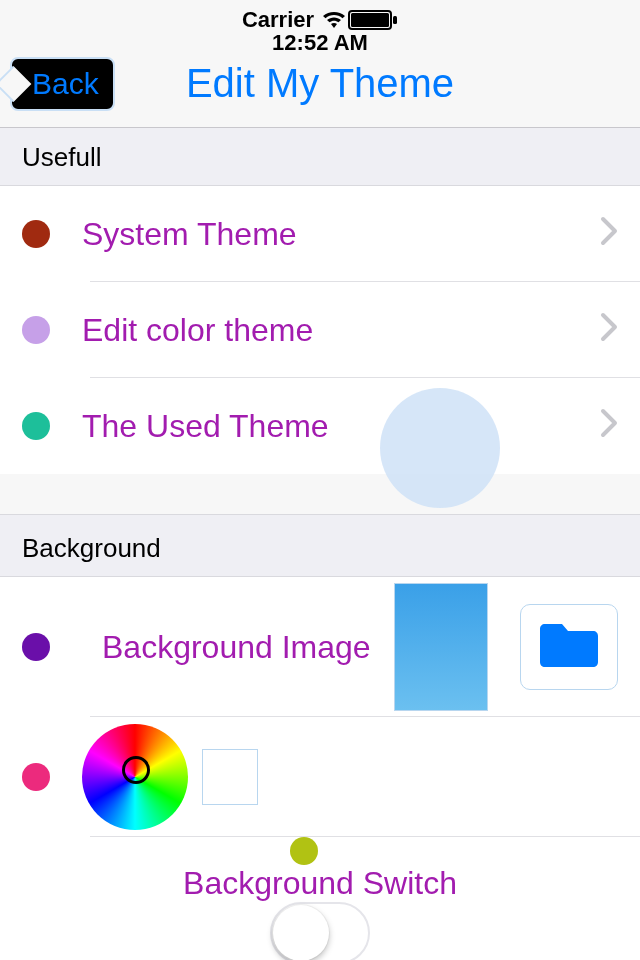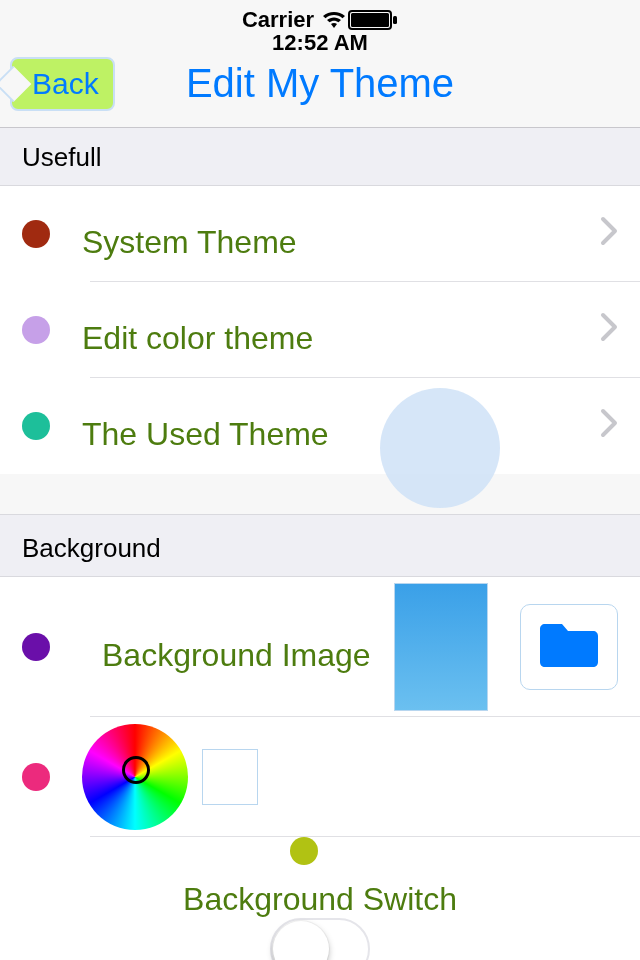--- a/index.html
+++ b/index.html
@@ -35,21 +35,21 @@
     .back-button {
       margin-left: 10px;
       display: inline-flex;
       align-items: center;
       color: #007aff;
       font-size: 30px;
       border: 2px solid #c9dff5;
       border-radius: 8px;
       padding: 8px 14px 8px 20px;
       position: relative;
-      background: #bef264;
+      background: #000000;
     }
     .back-button::before {
       content: "";
       position: absolute;
       left: -12px;
       top: 50%;
       transform: translateY(-50%) rotate(45deg);
       width: 24px;
       height: 24px;
       border-left: 2px solid #c9dff5;
@@ -78,21 +78,21 @@
     .gap { height: 40px; background: #f7f7f7; }
     
     .row {
       background: #fff;
       display: flex;
       align-items: center;
       min-height: 96px;
       padding: 0 22px;
       position: relative;
     }
-    .row .label { font-size: 32px; color: #4d7c0f; flex: 1; margin-top: 16px; }
+    .row .label { font-size: 32px; color: #a21caf; flex: 1; }
     .row .dot {
       width: 28px; height: 28px; border-radius: 50%;
       margin-right: 32px; flex: 0 0 28px;
     }
     .row .chevron {
       color: #c7c7cc;
       font-size: 36px;
       font-weight: 300;
     }
     .row-sep {

